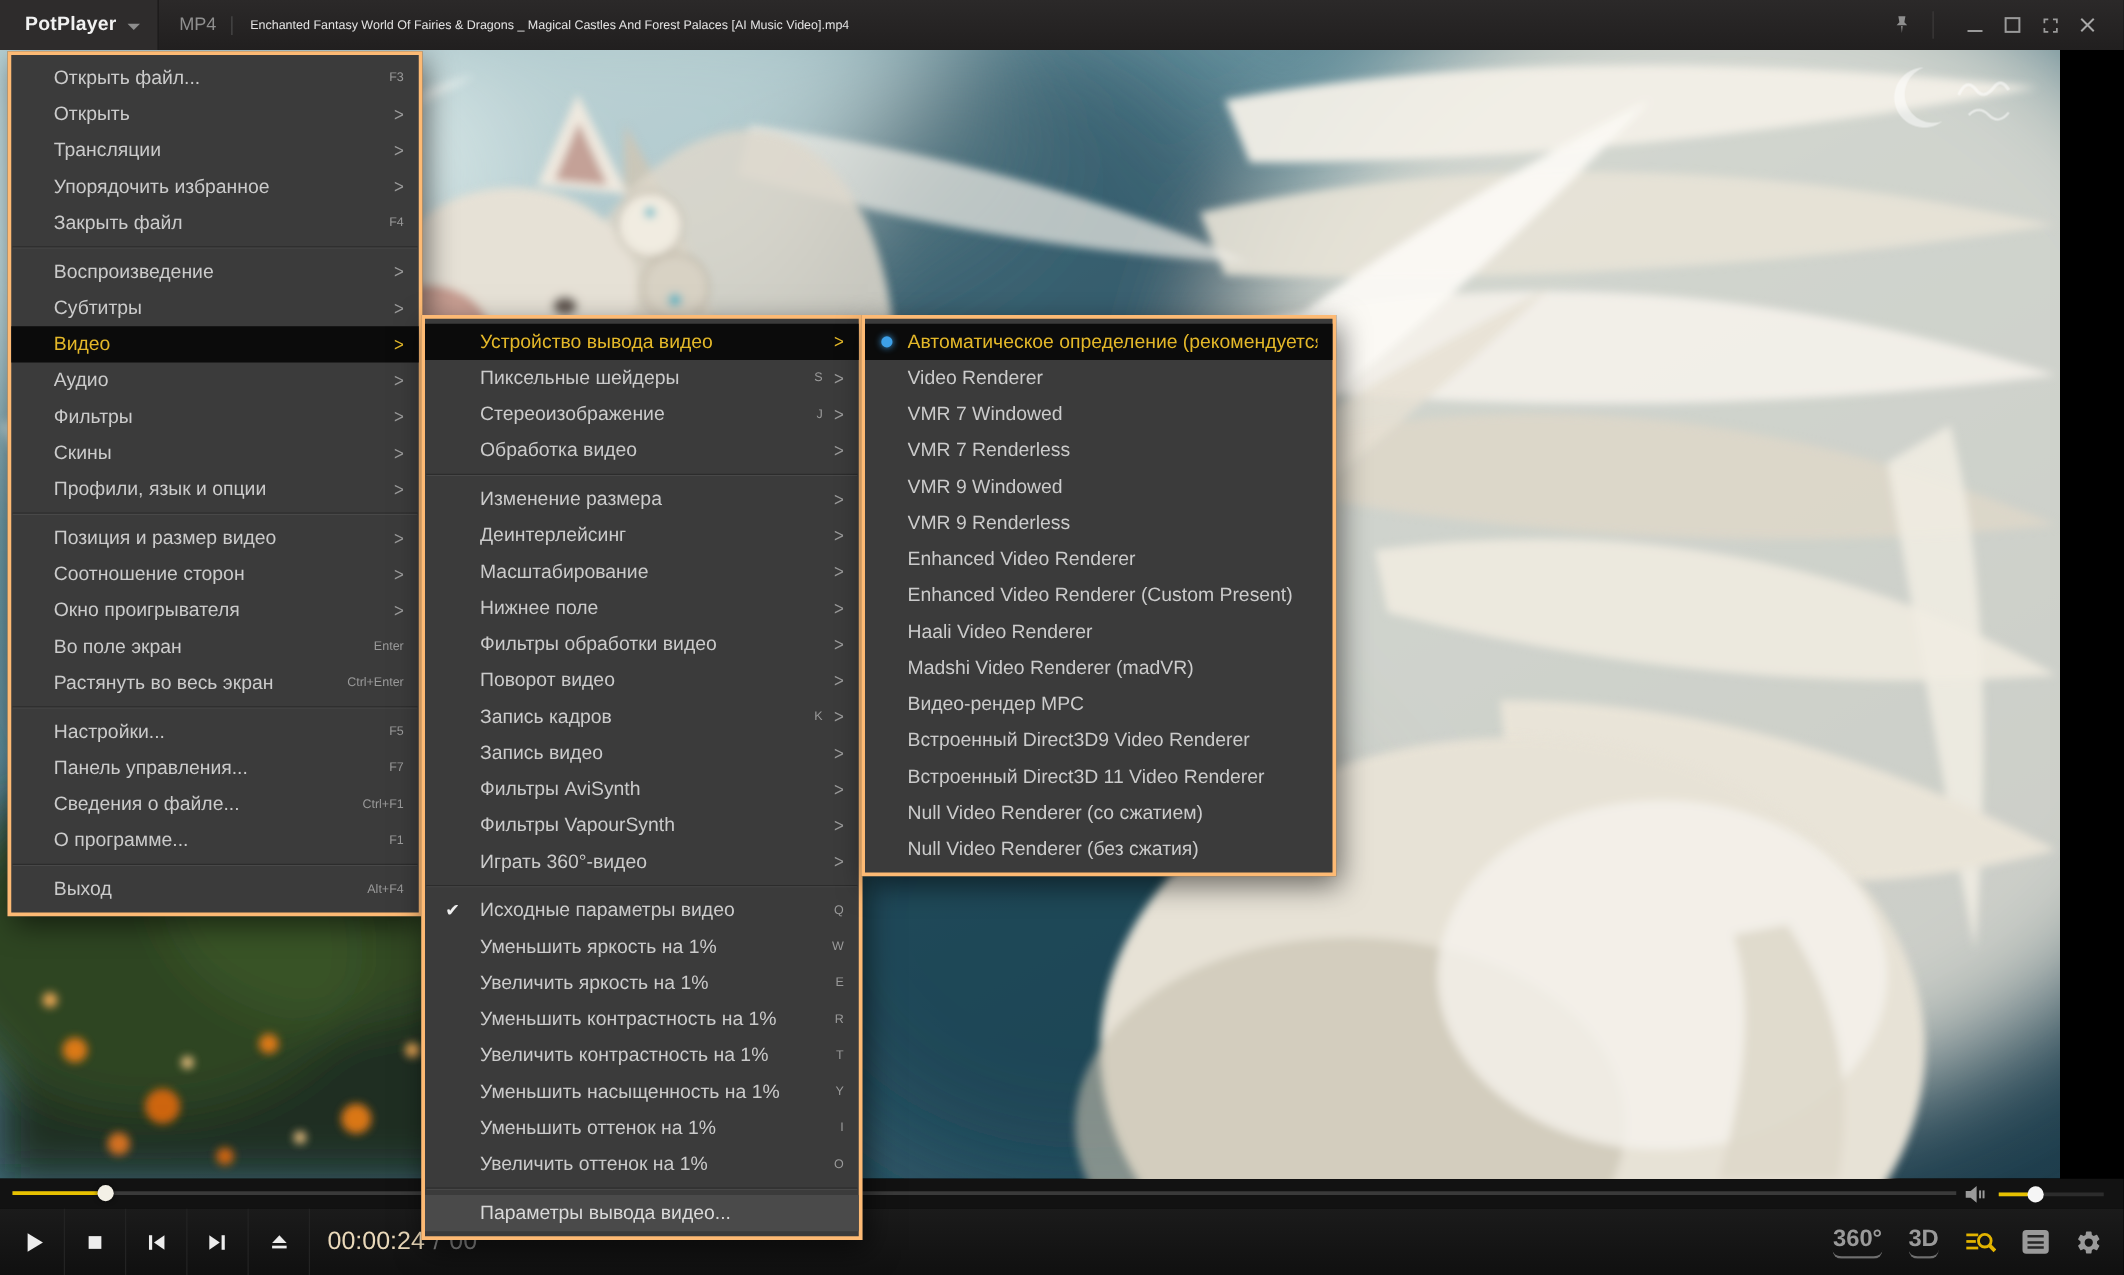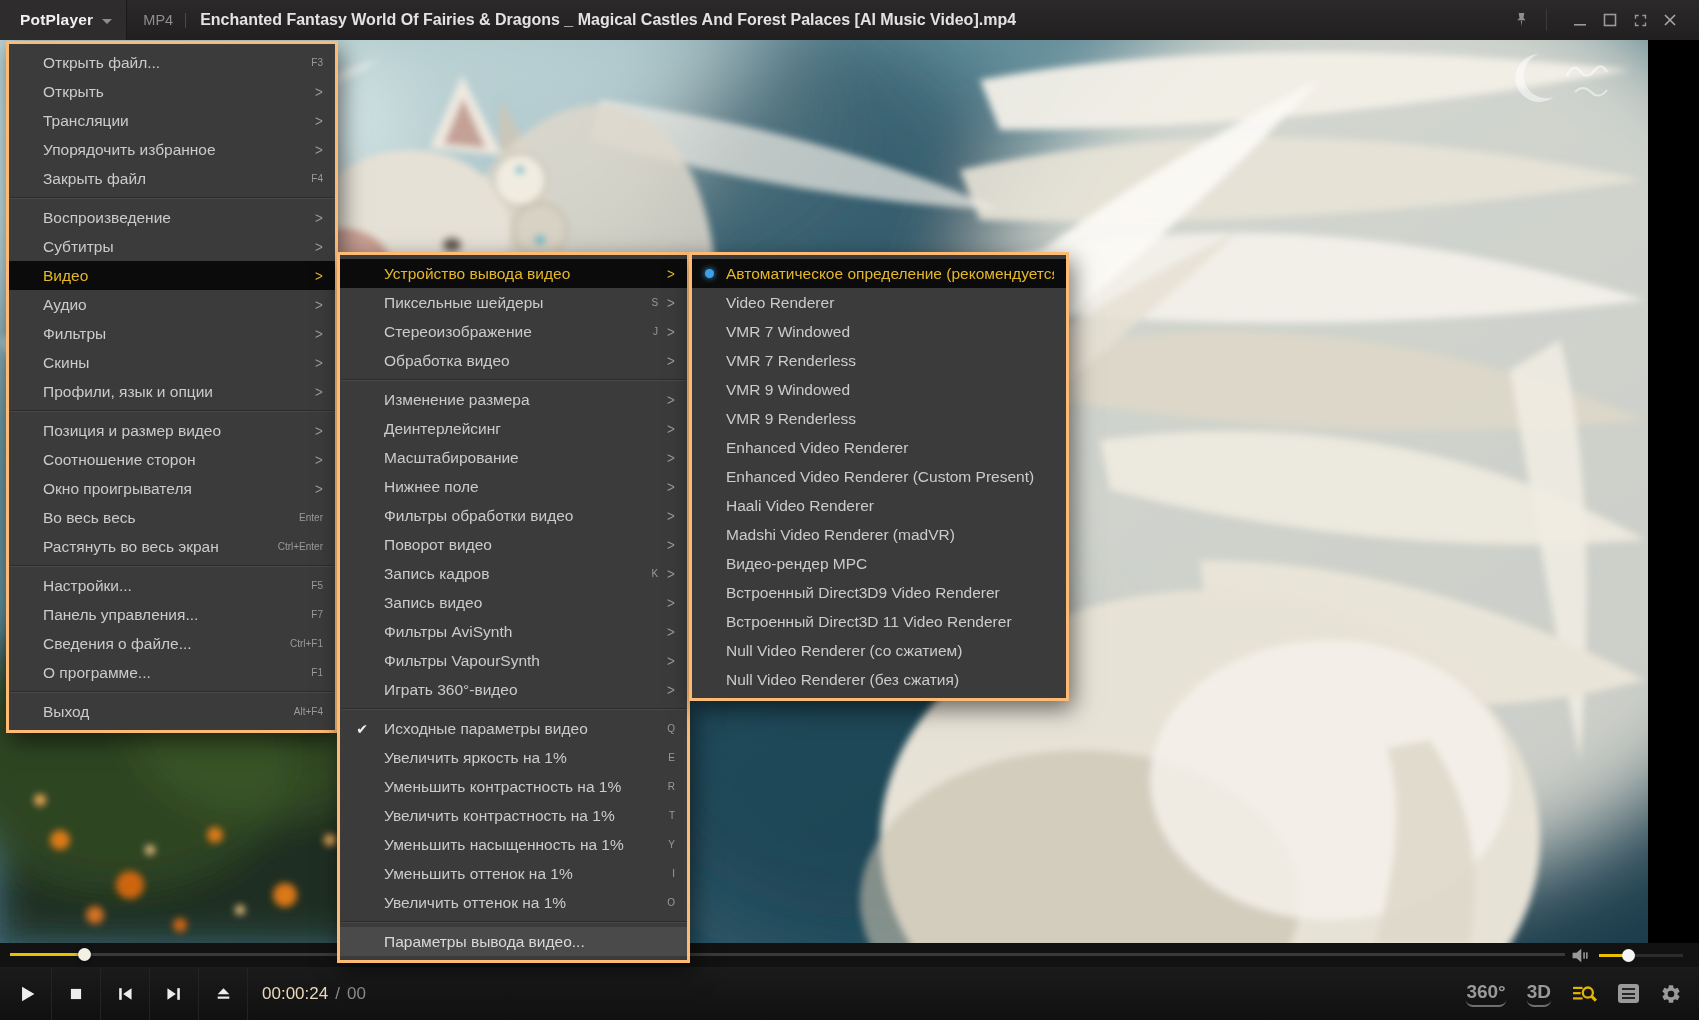--- a/index.html
+++ b/index.html
@@ -11,21 +11,21 @@
   
   .titlebar{position:absolute;left:0;top:0;width:1699px;height:40px;
     background:linear-gradient(#2b2929,#211f1f);display:flex;align-items:center;z-index:20;}
   .tb-app{height:100%;display:flex;align-items:center;padding:0 14px 0 20px;
     background:#2e2c2c;border-right:1px solid #1a1919;gap:9px;cursor:default;}
   .tb-appname{color:#f1f1f1;font-weight:bold;font-size:15.5px;letter-spacing:.2px;}
   .caret{width:0;height:0;border-left:5px solid transparent;border-right:5px solid transparent;
     border-top:5px solid #8d8d8d;margin-top:2px;}
   .tb-type{color:#8f8f8f;font-size:14.5px;margin:0 12px 0 16px;}
   .tb-vline{width:1px;height:15px;background:#4a4a4a;margin-right:14px;}
-  .tb-title{color:#e3e3e3;font-size:16px;white-space:nowrap;overflow:hidden;max-width:1150px;font-weight:bold;}
+  .tb-title{color:#e3e3e3;font-size:10px;white-space:nowrap;overflow:hidden;max-width:1150px;}
   .tb-right{margin-left:auto;display:flex;align-items:center;height:100%;padding-right:14px;}
   .tb-btn{width:30px;height:100%;display:flex;align-items:center;justify-content:center;cursor:default;}
   .tb-btn svg{display:block;}
   .tb-sepline{width:1px;height:22px;background:#3c3a3a;margin:0 18px 0 10px;}
 
   
   .video-area{position:absolute;left:0;top:40px;width:1699px;height:903px;background:#000;z-index:1;}
   .video-frame{position:absolute;left:0;top:0;width:1648px;height:903px;overflow:hidden;}
   .video-frame svg{display:block;width:100%;height:100%;}
 
@@ -40,21 +40,21 @@
   .vol-fill{position:absolute;left:0;top:0;height:3px;width:29px;background:#e7c100;}
   .vol-knob{position:absolute;left:23px;top:-5px;width:13px;height:13px;border-radius:50%;background:#f5f5f5;}
 
   
   .ctrl-row{position:absolute;left:0;top:967px;width:1699px;height:53px;
     background:linear-gradient(#1b1b1b,#101010);z-index:2;}
   .t-btn{position:absolute;top:0;height:100%;width:48px;display:flex;align-items:center;
     justify-content:center;border-right:1px solid #232323;cursor:default;}
   .t-btn svg{display:block;}
   .time{position:absolute;left:262px;top:0;height:100%;display:flex;align-items:center;
-    gap:7px;font-size:17px;}
+    gap:7px;font-size:20px;}
   .t-cur{color:#ead9ba;}
   .t-sep,.t-rest{color:#8a8a8a;}
   .right-icons{position:absolute;right:17px;top:0;height:100%;display:flex;align-items:center;gap:21px;}
   .ri-360,.ri-3d{color:#9a9a9a;font-size:19px;font-weight:bold;border-bottom:2px solid #6f6f6f;
     padding-bottom:2px;border-radius:0 0 7px 7px;cursor:default;}
   .ri-ic{display:flex;align-items:center;justify-content:center;cursor:default;}
   .pl-box{width:21px;height:19px;background:#9a9a9a;border-radius:3px;position:relative;}
   .pl-box i{position:absolute;left:4px;right:4px;height:2px;background:#262626;}
   .pl-box i:nth-child(1){top:4px;} .pl-box i:nth-child(2){top:8.5px;} .pl-box i:nth-child(3){top:13px;}
 
@@ -416,21 +416,21 @@
       </div>
       <div class="menu-item">
         <span class="gutter"></span>
         <span class="label">Окно проигрывателя</span>
         <span class="right">
           <span class="arrow">&gt;</span>
         </span>
       </div>
       <div class="menu-item">
         <span class="gutter"></span>
-        <span class="label">Во весь весь</span>
+        <span class="label">Во поле экран</span>
         <span class="right">
           <span class="shortcut">Enter</span>
         </span>
       </div>
       <div class="menu-item">
         <span class="gutter"></span>
         <span class="label">Растянуть во весь экран</span>
         <span class="right">
           <span class="shortcut">Ctrl+Enter</span>
         </span>
@@ -586,20 +586,27 @@
       <div class="menu-sep"></div>
       <div class="menu-item checked">
         <span class="gutter">✔</span>
         <span class="label">Исходные параметры видео</span>
         <span class="right">
           <span class="shortcut">Q</span>
         </span>
       </div>
       <div class="menu-item">
         <span class="gutter"></span>
+        <span class="label">Уменьшить яркость на 1%</span>
+        <span class="right">
+          <span class="shortcut">W</span>
+        </span>
+      </div>
+      <div class="menu-item">
+        <span class="gutter"></span>
         <span class="label">Увеличить яркость на 1%</span>
         <span class="right">
           <span class="shortcut">E</span>
         </span>
       </div>
       <div class="menu-item">
         <span class="gutter"></span>
         <span class="label">Уменьшить контрастность на 1%</span>
         <span class="right">
           <span class="shortcut">R</span>

